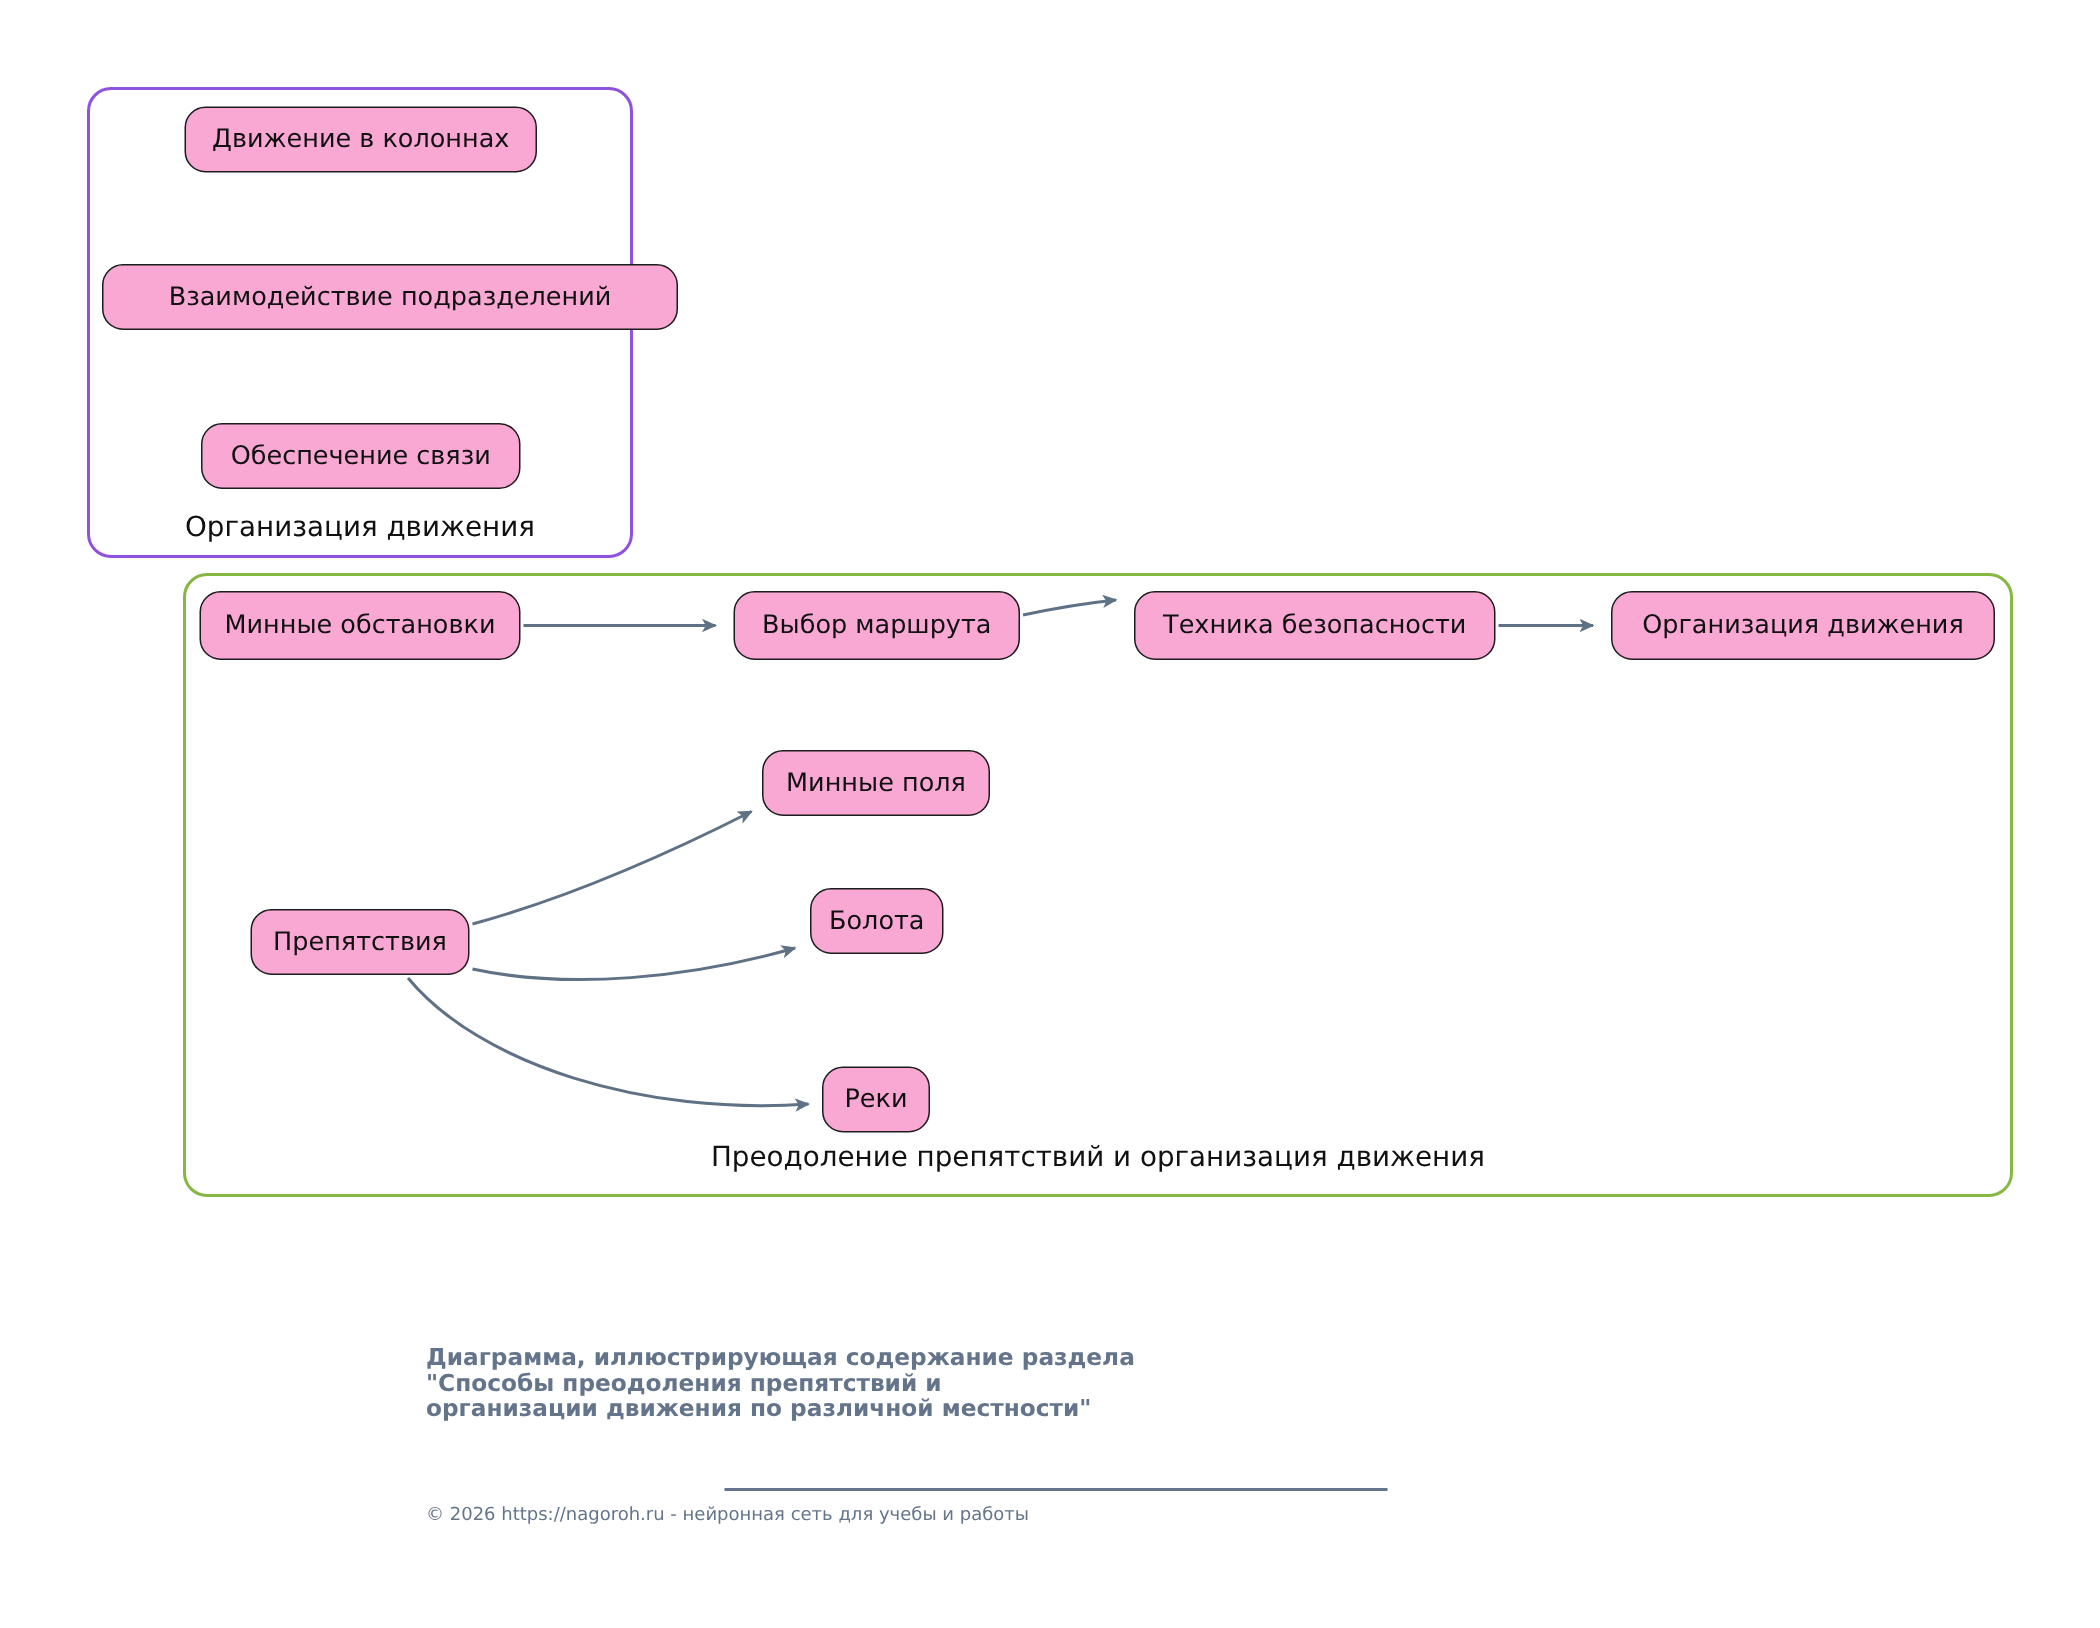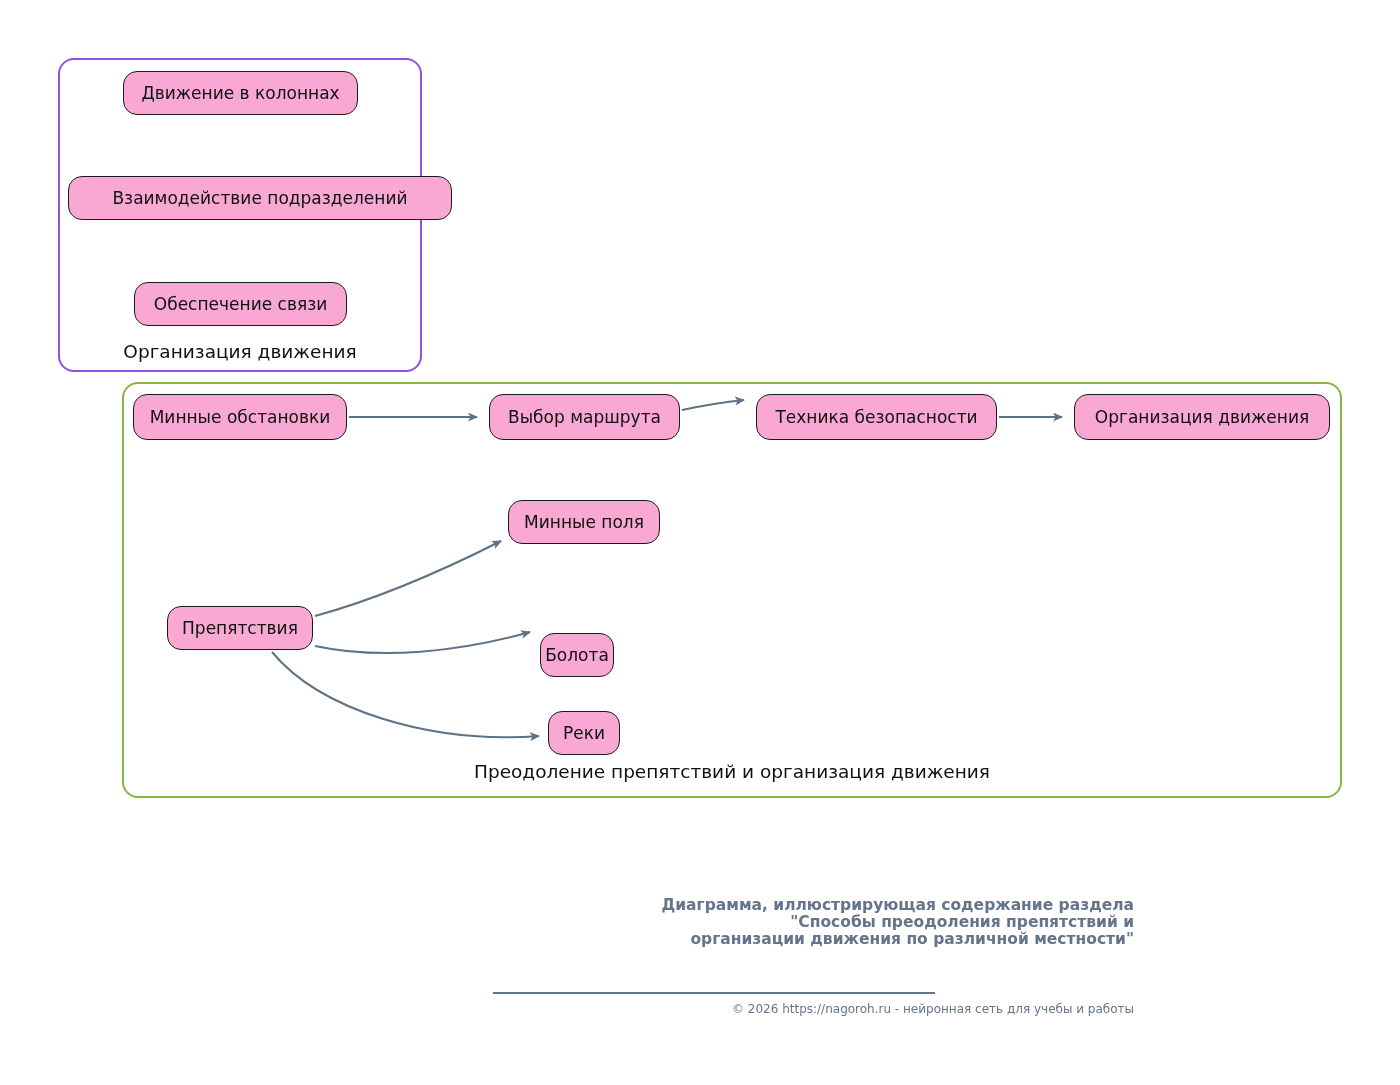--- a/index.html
+++ b/index.html
@@ -40,22 +40,22 @@
     position:absolute;left:0;top:0;width:1400px;height:1085px;
     z-index:2;
   }
   #edges path.edge{
     fill:none;
     stroke:var(--arrow);
     stroke-width:2;
   }
   .footer{
     position:absolute;
-    left:294px;top:897px;width:840px;
-    text-align:right;
+    left:284px;top:897px;width:840px;
+    text-align:left;
     color:var(--footer);
   }
   .footer-title{
     font-weight:bold;
     font-size:15.5px;
     line-height:17px;
   }
   .footer-divider{
     margin:44px auto 0 auto;
     width:442px;height:0;
@@ -92,21 +92,21 @@
     <path class="edge" d="M 315 646 C 380 660, 460 652, 530 632" marker-end="url(#arrowhead)"></path>
     <path class="edge" d="M 272 652 C 320 710, 430 744, 539 736" marker-end="url(#arrowhead)"></path>
   </svg>
 
   <div class="node" style="left:133px;top:394px;width:214px;height:46px;">Минные обстановки</div>
   <div class="node" style="left:489px;top:394px;width:191px;height:46px;">Выбор маршрута</div>
   <div class="node" style="left:756px;top:394px;width:241px;height:46px;">Техника безопасности</div>
   <div class="node" style="left:1074px;top:394px;width:256px;height:46px;">Организация движения</div>
   <div class="node" style="left:508px;top:500px;width:152px;height:44px;">Минные поля</div>
   <div class="node" style="left:167px;top:606px;width:146px;height:44px;">Препятствия</div>
-  <div class="node" style="left:540px;top:633px;width:74px;height:44px;border-radius:14px;">Болота</div>
+  <div class="node" style="left:540px;top:592px;width:89px;height:44px;border-radius:14px;">Болота</div>
   <div class="node" style="left:548px;top:711px;width:72px;height:44px;">Реки</div>
   <div class="group-label" style="left:122px;top:761px;width:1220px;">Преодоление препятствий и организация движения</div>
 
   <div class="footer">
     <div class="footer-title">
       <div>Диаграмма, иллюстрирующая содержание раздела</div>
       <div>"Способы преодоления препятствий и</div>
       <div>организации движения по различной местности"</div>
     </div>
     <div class="footer-divider"></div>

